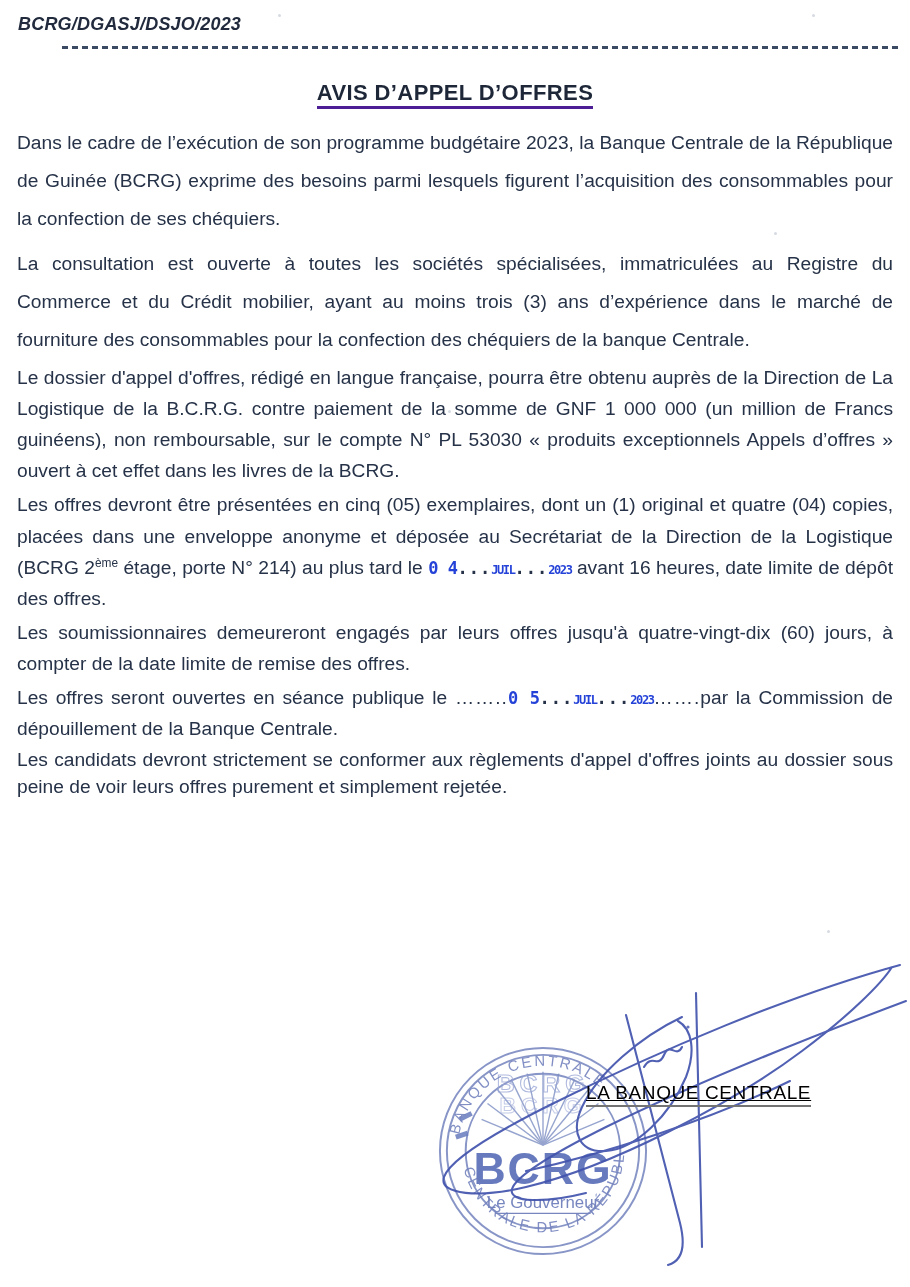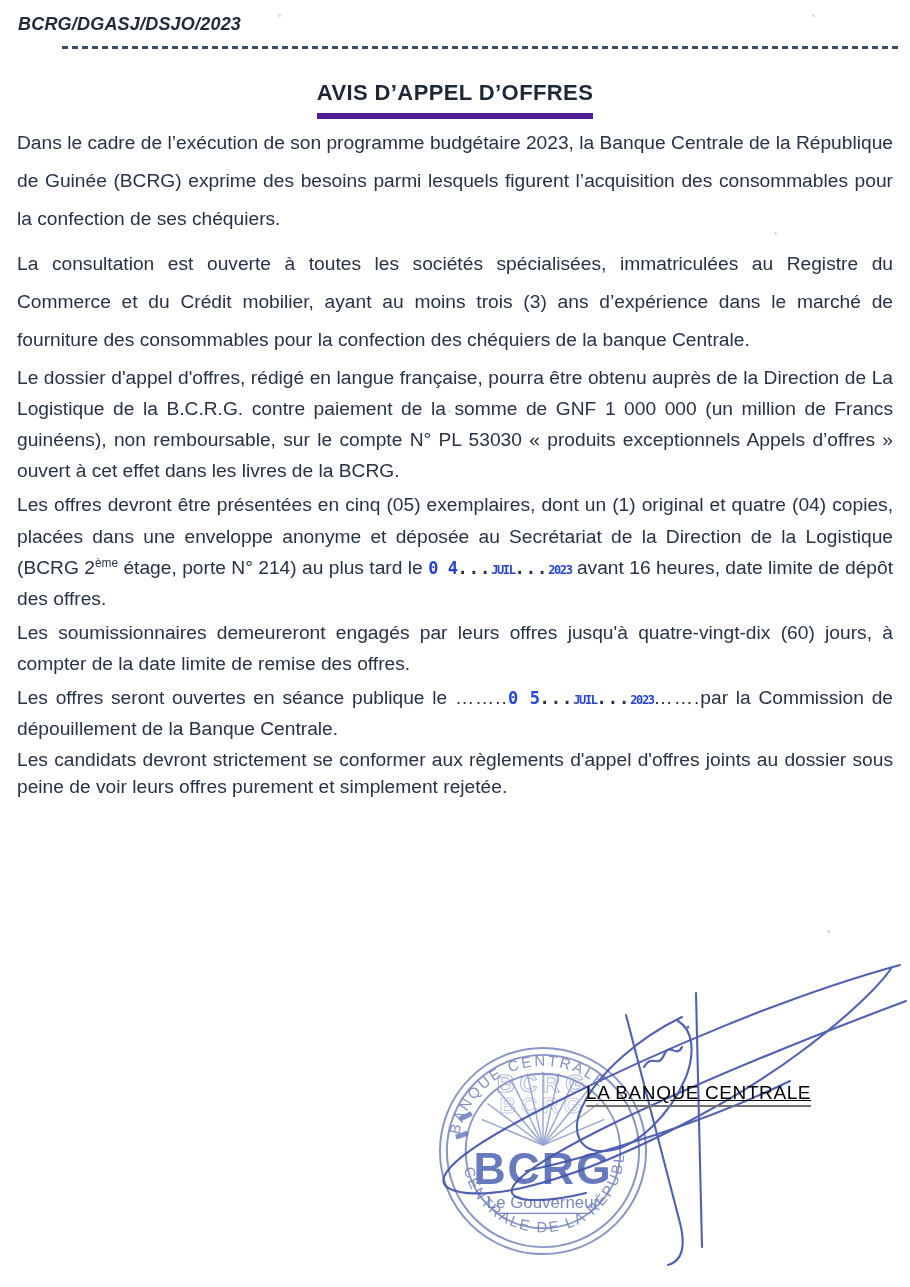--- a/index.html
+++ b/index.html
@@ -49,22 +49,22 @@
     left: 0;
     top: 80px;
     width: 910px;
     text-align: center;
     font-size: 22px;
     font-weight: bold;
     letter-spacing: .4px;
     color: #1d2738;
   }
   .doc-title span {
-    border-bottom: 6px solid #4c1d95;
-    padding-bottom: 8px;
+    border-bottom: 3px solid #4c1d95;
+    padding-bottom: 1px;
   }
 
   
   .body-area {
     position: absolute;
     left: 17px;
     top: 124px;
     width: 876px;
   }
   p.para {

